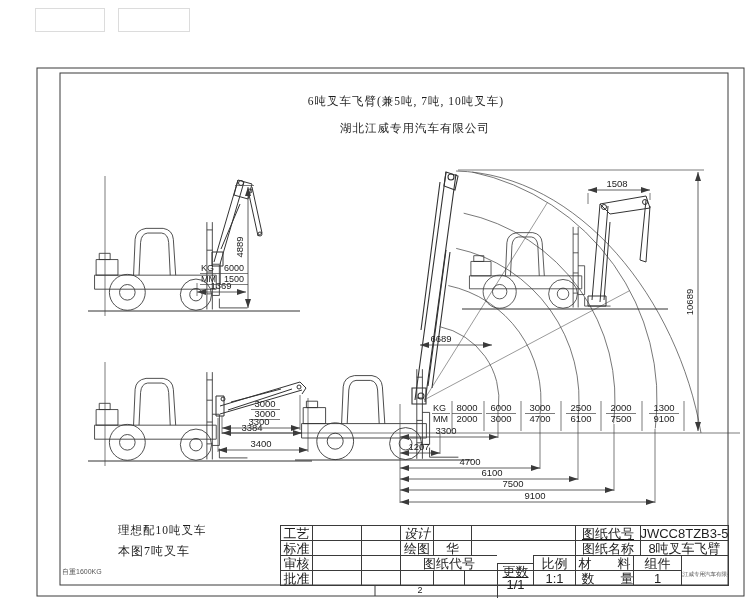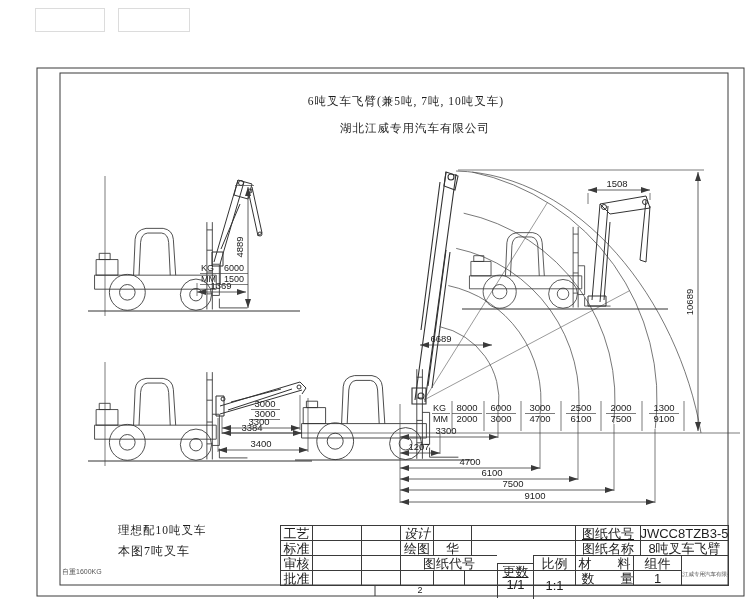--- a/index.html
+++ b/index.html
@@ -249,20 +249,20 @@
     <div class="tbc" style="left:353px;top:30px;width:48px;height:15px;">组件</div>
     <div class="tbc small" style="left:401px;top:30px;width:47px;height:30px;align-items:flex-end;padding-bottom:4px;">湖北江威专用汽车有限公司</div>
 
     <div class="tbc" style="left:0;top:45px;width:32px;height:15px;">批准</div>
     <div class="tbc" style="left:32px;top:45px;width:49px;height:15px;"></div>
     <div class="tbc" style="left:81px;top:45px;width:39px;height:15px;"></div>
     <div class="tbc" style="left:120px;top:45px;width:33px;height:15px;"></div>
     <div class="tbc" style="left:153px;top:45px;width:31px;height:15px;"></div>
     <div class="tbc" style="left:184px;top:45px;width:33px;height:15px;"></div>
     <div class="tbc" style="left:217px;top:45px;width:36px;height:28px;">1/1</div>
-    <div class="tbc" style="left:253px;top:45px;width:42px;height:29px;">1:1</div>
+    <div class="tbc" style="left:253px;top:45px;width:42px;height:15px;">1:1</div>
     <div class="tbc" style="left:295px;top:45px;width:58px;height:15px;padding-left:6px;">数　　量</div>
     <div class="tbc" style="left:353px;top:45px;width:48px;height:15px;">1</div>
   </div>
 
   <div class="abs" id="page-number">2</div>
 
 </div>
 
 </body></html>

